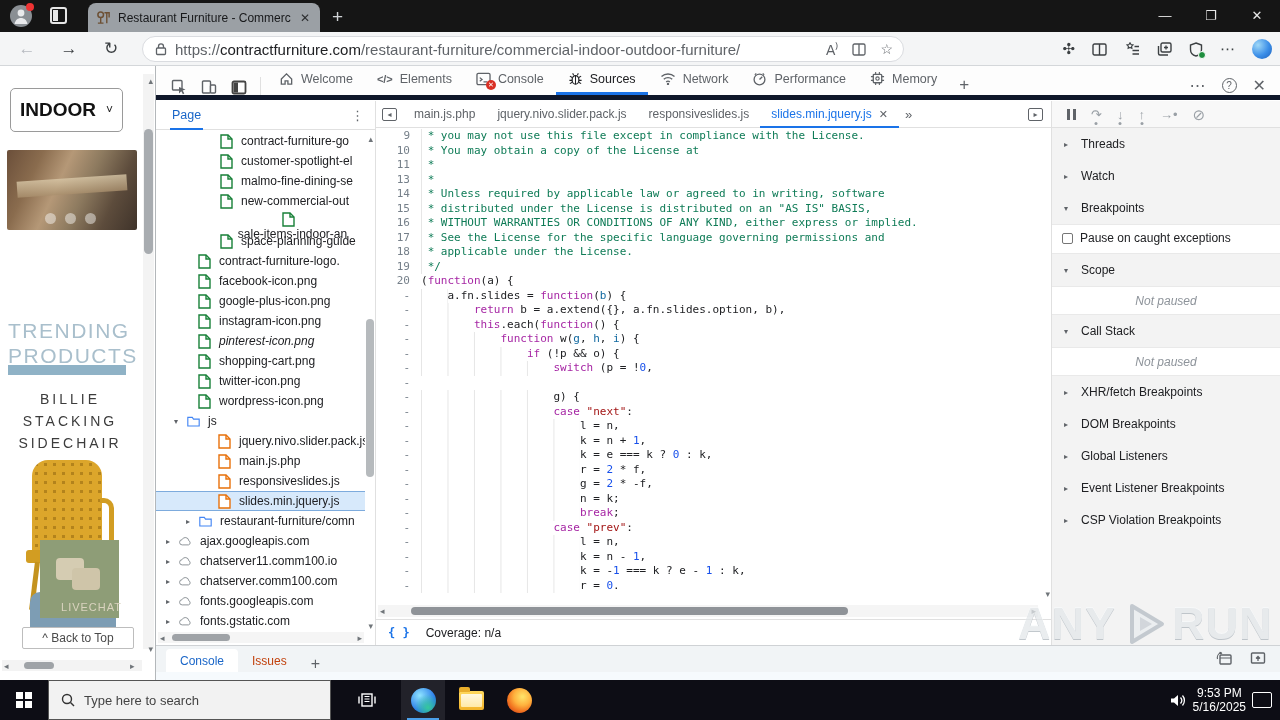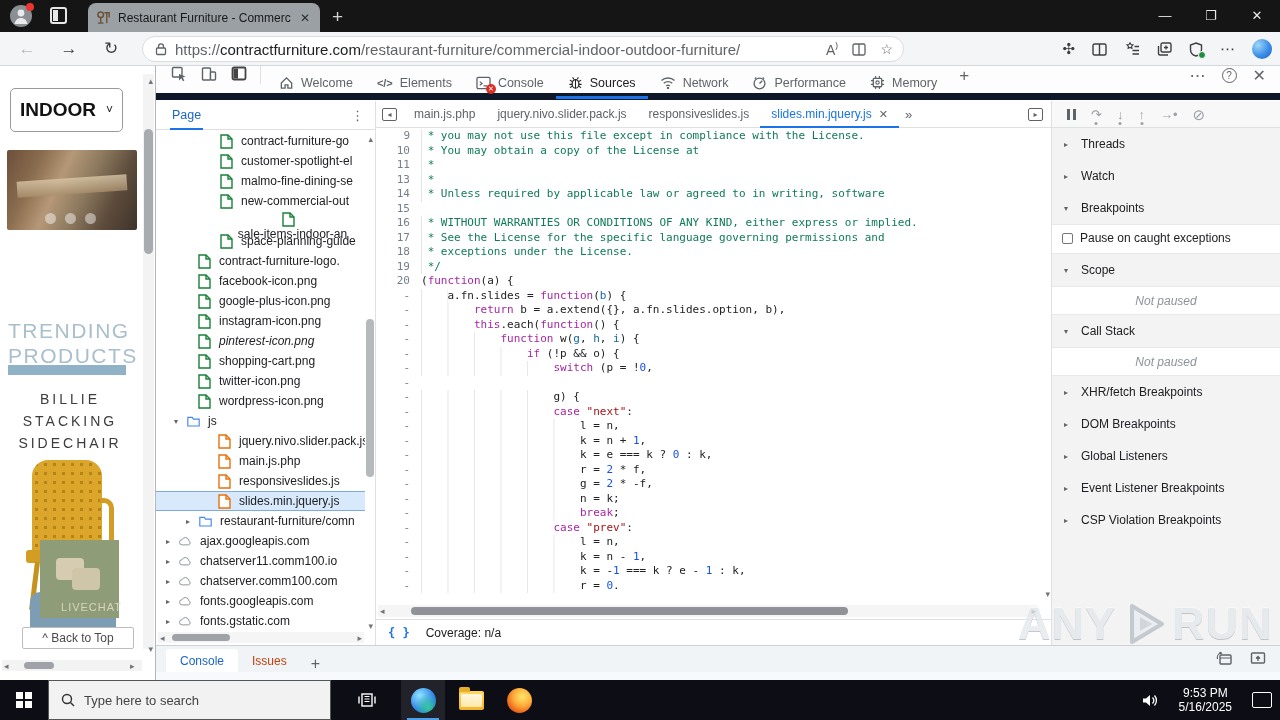--- a/index.html
+++ b/index.html
@@ -59,21 +59,21 @@
   .backtop { position:absolute; left:22px; top:561px; width:112px; height:22px; background:#fff; border:1px solid #bdbdbd; border-radius:2px; font-size:12px; color:#4a4a4a; text-align:center; line-height:20px; }
   
   .pg-vtrack { position:absolute; right:1px; top:8px; width:11px; height:575px; background:#f3f3f3; }
   .pg-vthumb { position:absolute; right:2px; top:63px; width:9px; height:125px; background:#a8acb0; border-radius:5px; }
   .sc-ar { position:absolute; color:#70757a; font-size:9px; }
   .pg-htrack { position:absolute; left:2px; top:594px; width:140px; height:11px; background:#f3f3f3; }
   .pg-hthumb { position:absolute; left:24px; top:596px; width:30px; height:7px; background:#9fa3a7; border-radius:4px; }
 
   
   .devtools { position:absolute; left:155px; top:66px; width:1125px; height:614px; background:#fff; border-left:1px solid #b3b7ba; }
-  .dt-tabbar { position:absolute; left:0; top:0; right:0; height:34px; background:#fdfdfd; border-bottom:7px solid #0f172a; display:flex; align-items:flex-start; padding-left:8px; color:#5f6368; }
+  .dt-tabbar { position:absolute; left:0; top:0; right:0; height:34px; background:#fdfdfd; border-bottom:5px solid #0f172a; display:flex; align-items:flex-end; padding-left:8px; color:#5f6368; }
   .dt-tool { margin:0 7px; display:flex; align-items:center; }
   .dt-sep { width:1px; height:18px; background:#e0e0e0; margin:0 6px; }
   .dt-tab { display:flex; align-items:center; gap:7px; padding:0 12px; height:33px; font-size:12.5px; color:#5f6368; position:relative; }
   .dt-tab.active { color:#202124; box-shadow:inset 0 -3px 0 #1a73e8; }
   .dt-tab .ticon { display:flex; align-items:center; position:relative; }
   .errbadge { position:absolute; right:-5px; bottom:-4px; width:10px; height:10px; border-radius:50%; background:#d93025; color:#fff; font-size:7px; line-height:10px; text-align:center; }
   .dt-plus { font-size:17px; color:#5f6368; padding:0 10px; }
   .dt-bar-right { margin-left:auto; display:flex; align-items:center; gap:16px; padding-right:14px; color:#5f6368; }
   .helpq { width:15px; height:15px; border:1.4px solid #5f6368; border-radius:50%; font-size:10px; line-height:13px; text-align:center; }
 
@@ -154,21 +154,21 @@
   .tk-search { width:283px; background:#f2f2f2; border:1px solid #555; display:flex; align-items:center; gap:9px; padding-left:12px; }
   .tk-search span { font-size:13px; color:#444; }
   .tk-btn { width:44px; display:flex; align-items:center; justify-content:center; position:relative; }
   .tk-btn.active { background:rgba(255,255,255,.09); }
   .tk-btn.active::after { content:""; position:absolute; left:6px; right:6px; bottom:0; height:2px; background:#4ba0e8; }
   .edgeic { width:25px; height:25px; border-radius:50%; background:radial-gradient(circle at 68% 78%, #35c99b, transparent 52%), radial-gradient(circle at 35% 30%, #8fe4ff, #2b7de9 62%, #1b55a8); }
   .folderic { position:relative; width:25px; height:19px; background:linear-gradient(#ffd95e,#f2b32a); border-radius:2px; }
   .folderic::before { content:""; position:absolute; left:0; top:-4px; width:11px; height:5px; background:#e8ad2b; border-radius:2px 2px 0 0; }
   .folderic::after { content:""; position:absolute; left:2px; top:3px; right:2px; bottom:3px; background:linear-gradient(#fff8e0,#ffe9a8); border-radius:1px; }
   .ffic { width:25px; height:25px; border-radius:50%; background:radial-gradient(circle at 62% 35%, #ffe066 4%, #ffb23e 38%, #f0701f 66%, #c43a1d 92%); }
-  .tk-right { margin-left:auto; display:flex; align-items:center; gap:20px; padding-right:8px; color:#fff; }
+  .tk-right { margin-left:auto; display:flex; align-items:center; gap:6px; padding-right:8px; color:#fff; }
   .tk-clock { text-align:center; font-size:12px; line-height:14px; }
   .tk-note { width:20px; height:16px; border:1.5px solid #fff; border-radius:2px; position:relative; }
   svg.s { display:block; }
 </style>
 </head>
 <body>
 
 <div id="screen">
 
   <div class="titlebar">
@@ -668,32 +668,33 @@
             <div class="code-line">
               <span class="gutter">13</span>
               <span class="lc2"><span class="ind"> </span><span class="tok-c">*</span></span>
             </div>
             <div class="code-line">
               <span class="gutter">14</span>
               <span class="lc2"><span class="ind"> </span><span class="tok-c">* Unless required by applicable law or agreed to in writing, software</span></span>
             </div>
             <div class="code-line">
               <span class="gutter">15</span>
+              <span class="lc2"><span class="ind"> </span><span class="tok-c">* distributed under the License is distributed on an "AS IS" BASIS,</span></span>
             </div>
             <div class="code-line">
               <span class="gutter">16</span>
               <span class="lc2"><span class="ind"> </span><span class="tok-c">* WITHOUT WARRANTIES OR CONDITIONS OF ANY KIND, either express or implied.</span></span>
             </div>
             <div class="code-line">
               <span class="gutter">17</span>
               <span class="lc2"><span class="ind"> </span><span class="tok-c">* See the License for the specific language governing permissions and</span></span>
             </div>
             <div class="code-line">
               <span class="gutter">18</span>
-              <span class="lc2"><span class="ind"> </span><span class="tok-c">* exceptions under the License.</span></span>
+              <span class="lc2"><span class="ind"> </span><span class="tok-c">* applicable under the License.</span></span>
             </div>
             <div class="code-line">
               <span class="gutter">19</span>
               <span class="lc2"><span class="ind"> </span><span class="tok-c">*/</span></span>
             </div>
             <div class="code-line">
               <span class="gutter">20</span>
               <span class="lc2"><span class="tok-p">(</span><span class="tok-k">function</span><span class="tok-p">(a) {</span></span>
             </div>
             <div class="code-line">

